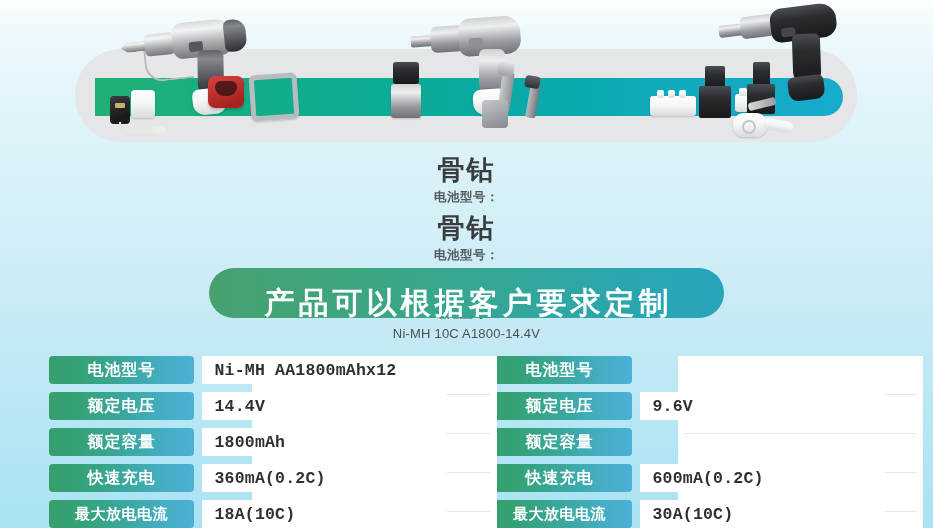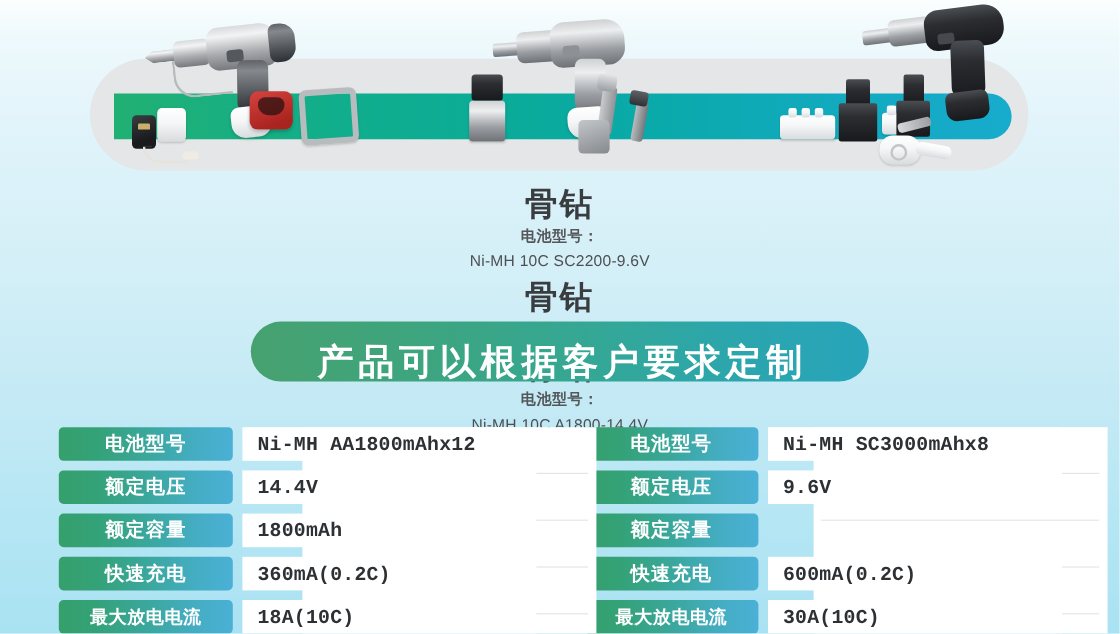--- a/index.html
+++ b/index.html
@@ -335,21 +335,20 @@
     </div>
     <div class="pkg white-h" style="left:763px;top:120px;width:30px;height:11px;border-radius:5px;transform:rotate(10deg);"></div>
     <div class="pkg" style="left:748px;top:100px;width:28px;height:8px;border-radius:3px;background:linear-gradient(90deg,#d7d9db,#9b9ea2);transform:rotate(-14deg);"></div>
   </div>
 </div>
 
 <div class="captions">
   <div class="caption-col">
     <div class="caption-title">骨钻</div>
     <div class="caption-sub">电池型号：</div>
-    <div class="caption-model">Ni-MH 10C SC2200-9.6V</div>
   </div>
   <div class="caption-col">
     <div class="caption-title">骨钻</div>
     <div class="caption-sub">电池型号：</div>
   </div>
   <div class="caption-col">
     <div class="caption-title">骨钻</div>
     <div class="caption-sub">电池型号：</div>
     <div class="caption-model">Ni-MH 10C A1800-14.4V</div>
   </div>
@@ -405,23 +404,20 @@
       <div class="spec-label narrow-text">最大放电电流</div>
       <div class="spec-value-cell">
         <span class="spec-value">18A(10C)</span>
       </div>
     </div>
   </div>
 
   <div class="spec-table">
     <div class="spec-row">
       <div class="spec-label">电池型号</div>
-      <div class="spec-value-cell">
-        <span class="spec-value">Ni-MH SC3000mAhx8</span>
-      </div>
     </div>
     <div class="spec-row">
       <div class="spec-label">额定电压</div>
       <div class="spec-value-cell">
         <span class="spec-value">9.6V</span>
       </div>
     </div>
     <div class="spec-row">
       <div class="spec-label">额定容量</div>
     </div>

